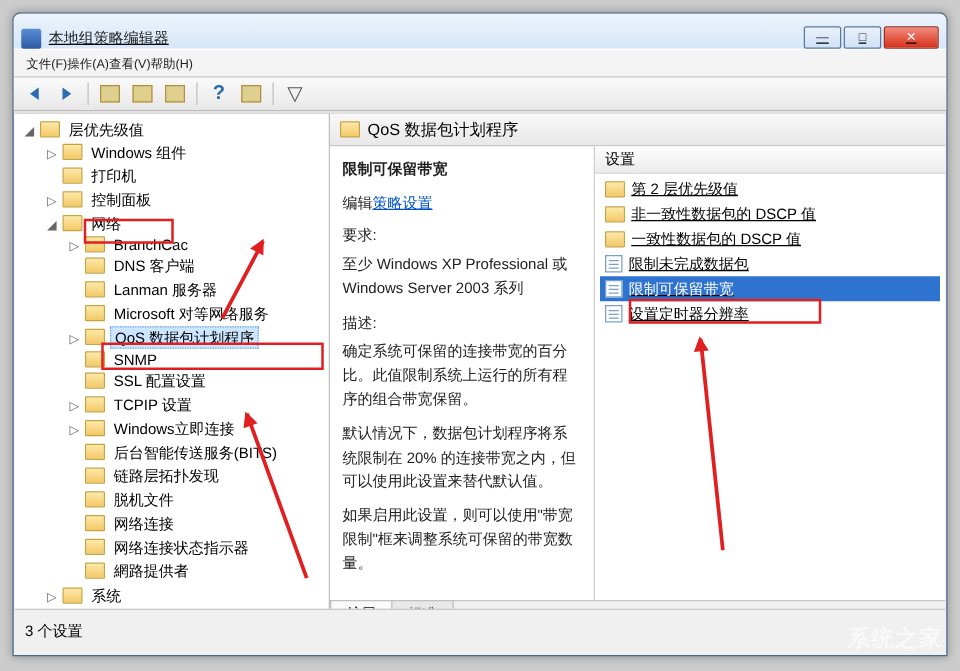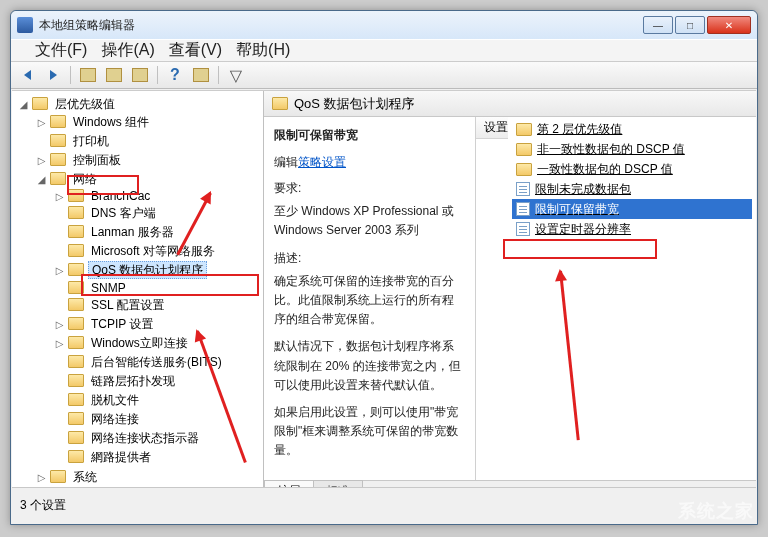--- a/index.html
+++ b/index.html
@@ -1,24 +1,24 @@
 <!DOCTYPE html>
 <html><head>
 <meta charset="utf-8">
 <style>
   * { box-sizing: border-box; font-family: 'Microsoft YaHei', 'Segoe UI', sans-serif; }
   body { margin: 0; background: #ccc; width: 768px; height: 537px; overflow: hidden; position: relative; }
   .window { position: absolute; left: 10px; top: 10px; width: 748px; height: 515px; background: #f0f0f0; border: 1px solid #4a6a8a; border-radius: 6px 6px 0 0; box-shadow: 0 0 8px rgba(0,0,0,.3); }
-  .titlebar { height: 28px; background: linear-gradient(#ecf3fb,#d7e7f9); display: flex; align-items: center; padding: 0 6px; border-radius: 6px 6px 0 0; }
+  .titlebar { height: 28px; background: linear-gradient(#ecf3fb,#d7e7f9); display: flex; align-items: flex-end; padding: 0 6px; border-radius: 6px 6px 0 0; text-decoration: underline; }
   .titlebar .ticon { width:16px; height:16px; background: linear-gradient(#5a8ed8,#2c5aa0); border-radius:2px; margin-right:6px; }
   .titlebar .title { font-size: 12px; color:#222; flex:1; }
   .winbtns { display:flex; gap:2px; }
   .winbtn { width:30px; height:18px; border:1px solid #5a7aa0; background:linear-gradient(#e9f1fb,#cfe1f5); border-radius:2px; font-size:10px; display:flex; align-items:center; justify-content:center; color:#333; }
   .winbtn.close { background:linear-gradient(#f18a7e,#d9321a); color:#fff; width:44px; border-color:#a03020; }
-  .menubar { height:22px; background:#f4f4f4; display:flex; align-items:center; padding:0 24px; font-size:16px; gap:14px; border-top:1px solid #fff; }
+  .menubar { height:22px; background:#f4f4f4; display:flex; align-items:center; padding:0 10px; font-size:10px; border-top:1px solid #fff; }
   .menubar span { color:#222; }
   .toolbar { height:28px; background:linear-gradient(#fafafa,#e8e8e8); border-top:1px solid #ccc; border-bottom:1px solid #bbb; display:flex; align-items:center; padding:0 4px; gap:2px; }
   .tbtn { width:24px; height:22px; display:flex; align-items:center; justify-content:center; border:1px solid transparent; border-radius:2px; }
   .tsep { width:1px; height:18px; background:#c0c0c0; margin:0 3px; }
   .arrow { width:0; height:0; }
   .arrow.l { border-top:5px solid transparent; border-bottom:5px solid transparent; border-right:7px solid #2a6ab0; }
   .arrow.r { border-top:5px solid transparent; border-bottom:5px solid transparent; border-left:7px solid #2a6ab0; }
   .ticon2 { width:16px; height:14px; background:#e0d090; border:1px solid #b09040; }
   .content { position:absolute; top:79px; left:1px; right:1px; bottom:22px; display:flex; background:#fff; border-top:1px solid #ccc; }
   .tree { width:252px; border-right:1px solid #c0c0c0; overflow:auto; font-size:12px; padding:4px 2px; }
@@ -31,21 +31,21 @@
   .tree .lbl.sel { background:#cde6ff; border:1px dotted #6aa0e0; }
   .hl { position:absolute; border:2px solid #e02020; pointer-events:none; }
   .right { flex:1; display:flex; flex-direction:column; }
   .rhead { height:26px; background:linear-gradient(#f8f8f8,#e8e8e8); border-bottom:1px solid #c8c8c8; display:flex; align-items:center; padding-left:8px; font-size:13px; }
   .rhead .folder { margin-right:6px; }
   .rbody { flex:1; display:flex; }
   .desc { width:212px; border-right:1px solid #d0d0d0; padding:10px 10px; font-size:12px; color:#222; }
   .desc h4 { margin:0 0 10px 0; font-size:12px; font-weight:bold; }
   .desc a.link { color:#0054c8; text-decoration:underline; cursor:pointer; }
   .desc p { margin:8px 0; line-height:1.6; }
-  .settings { flex:1; display:flex; flex-direction:row; }
+  .settings { flex:1; display:flex; flex-direction:column; }
   .shead { height:22px; background:linear-gradient(#fdfdfd,#ececec); border-bottom:1px solid #d4d4d4; font-size:12px; padding-left:8px; display:flex; align-items:center; }
   .slist { flex:1; padding:2px 4px; font-size:12px;text-decoration:underline; }
   .sit { display:flex; align-items:center; height:20px; padding:0 4px; }
   .sit .folder { margin-right:5px; }
   .sit .doc { display:inline-block; width:14px; height:14px; border:1px solid #7aa0c8; background:#fff; margin-right:5px; position:relative; }
   .sit .doc:before { content:''; position:absolute; left:2px; top:3px; width:8px; height:1px; background:#7aa0c8; box-shadow:0 3px #7aa0c8,0 6px #7aa0c8; }
   .sit.sel { background:#2f73d0; color:#fff; }
   .rtabs { height:22px; background:#f0f0f0; border-top:1px solid #c8c8c8; display:flex; font-size:12px; }
   .rtab { padding:2px 12px; border:1px solid #c0c0c0; border-bottom:none; background:#fafafa; margin-right:-1px; position:relative; top:-1px;text-align:center; }
   .rtab.inactive { background:#e8e8e8; color:#555; }

